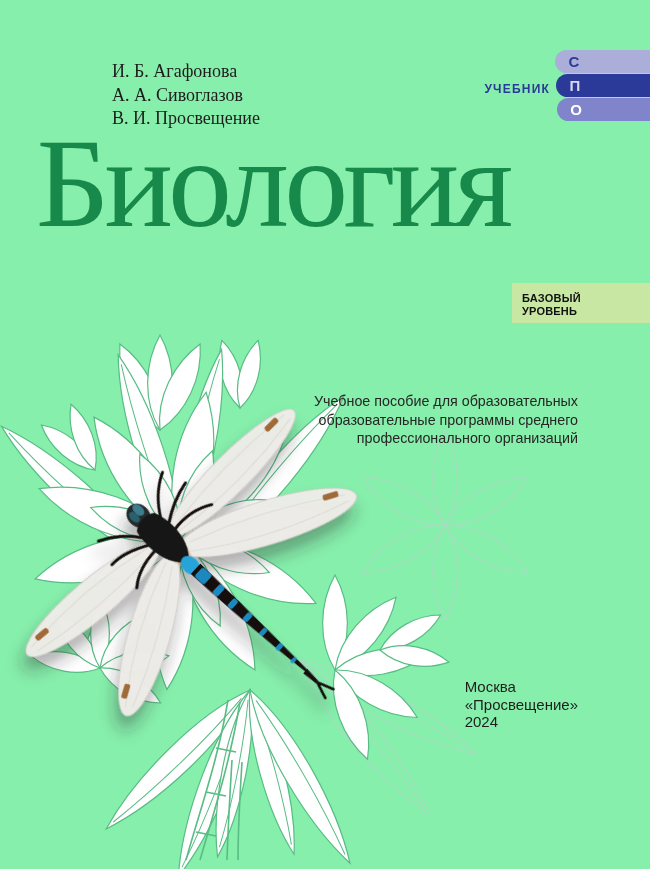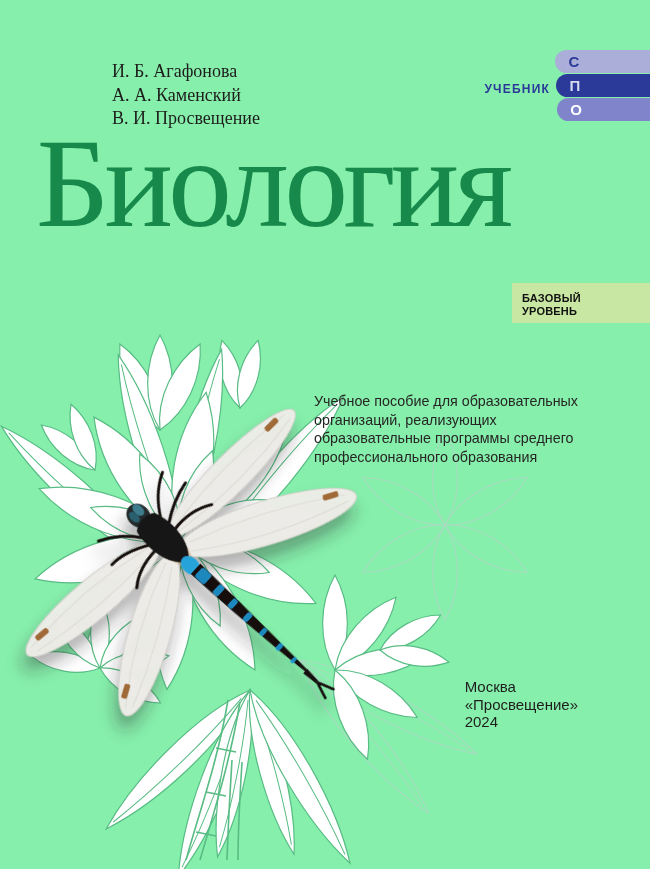--- a/index.html
+++ b/index.html
@@ -36,21 +36,21 @@
     letter-spacing:-5px;color:#17894a;white-space:nowrap;
   }
 
   .level{
     position:absolute;left:512px;top:283px;right:0;height:40px;z-index:2;
     background:#c8e7a3;box-sizing:border-box;padding:9px 16px 0 10px;
     font-size:11px;font-weight:bold;line-height:12.5px;color:#111;letter-spacing:.2px;
   }
 
   .desc{
-    position:absolute;right:72px;top:392px;z-index:2;
+    position:absolute;right:72px;top:392px;z-index:2;text-align:right;
     font-size:14.3px;line-height:18.6px;color:#262624;white-space:nowrap;
   }
 
   .imprint{
     position:absolute;right:72px;top:678px;z-index:2;text-align:left;
     font-size:15px;line-height:17.5px;color:#1e1e1c;white-space:nowrap;
   }
 
   
   .fl{fill:#ffffff;stroke:#58bc84;stroke-width:1.2;}
@@ -223,21 +223,21 @@
           <rect x="166" y="-4.6" width="5" height="9.2" rx="2"></rect>
           <rect x="188" y="-4.2" width="5" height="8.4" rx="2"></rect>
           <rect x="208" y="-3.8" width="4" height="7.6" rx="2"></rect>
         </g>
       </g>
     </g>
   </svg>
 
   <div class="authors">
     <div>И. Б. Агафонова</div>
-    <div>А. А. Каменский</div>
+    <div>А. А. Сивоглазов</div>
     <div>В. И. Просвещение</div>
   </div>
 
   <div class="spo">
     <span class="spo-label">УЧЕБНИК</span>
     <div class="bars">
       <div class="bar bar1">
           <span>С</span>
         </div>
       <div class="bar bar2">
@@ -251,23 +251,22 @@
 
   <h1 class="title">Биология</h1>
 
   <div class="level">
     <div>БАЗОВЫЙ</div>
     <div>УРОВЕНЬ</div>
   </div>
 
   <div class="desc">
     <div>Учебное пособие для образовательных</div>
-    <div>организаций, реализующих</div>
     <div>образовательные программы среднего</div>
-    <div>профессионального образования</div>
+    <div>профессионального организаций</div>
   </div>
 
   <div class="imprint">
     <div>Москва</div>
     <div>«Просвещение»</div>
     <div>2024</div>
   </div>
 
 </div>
 

